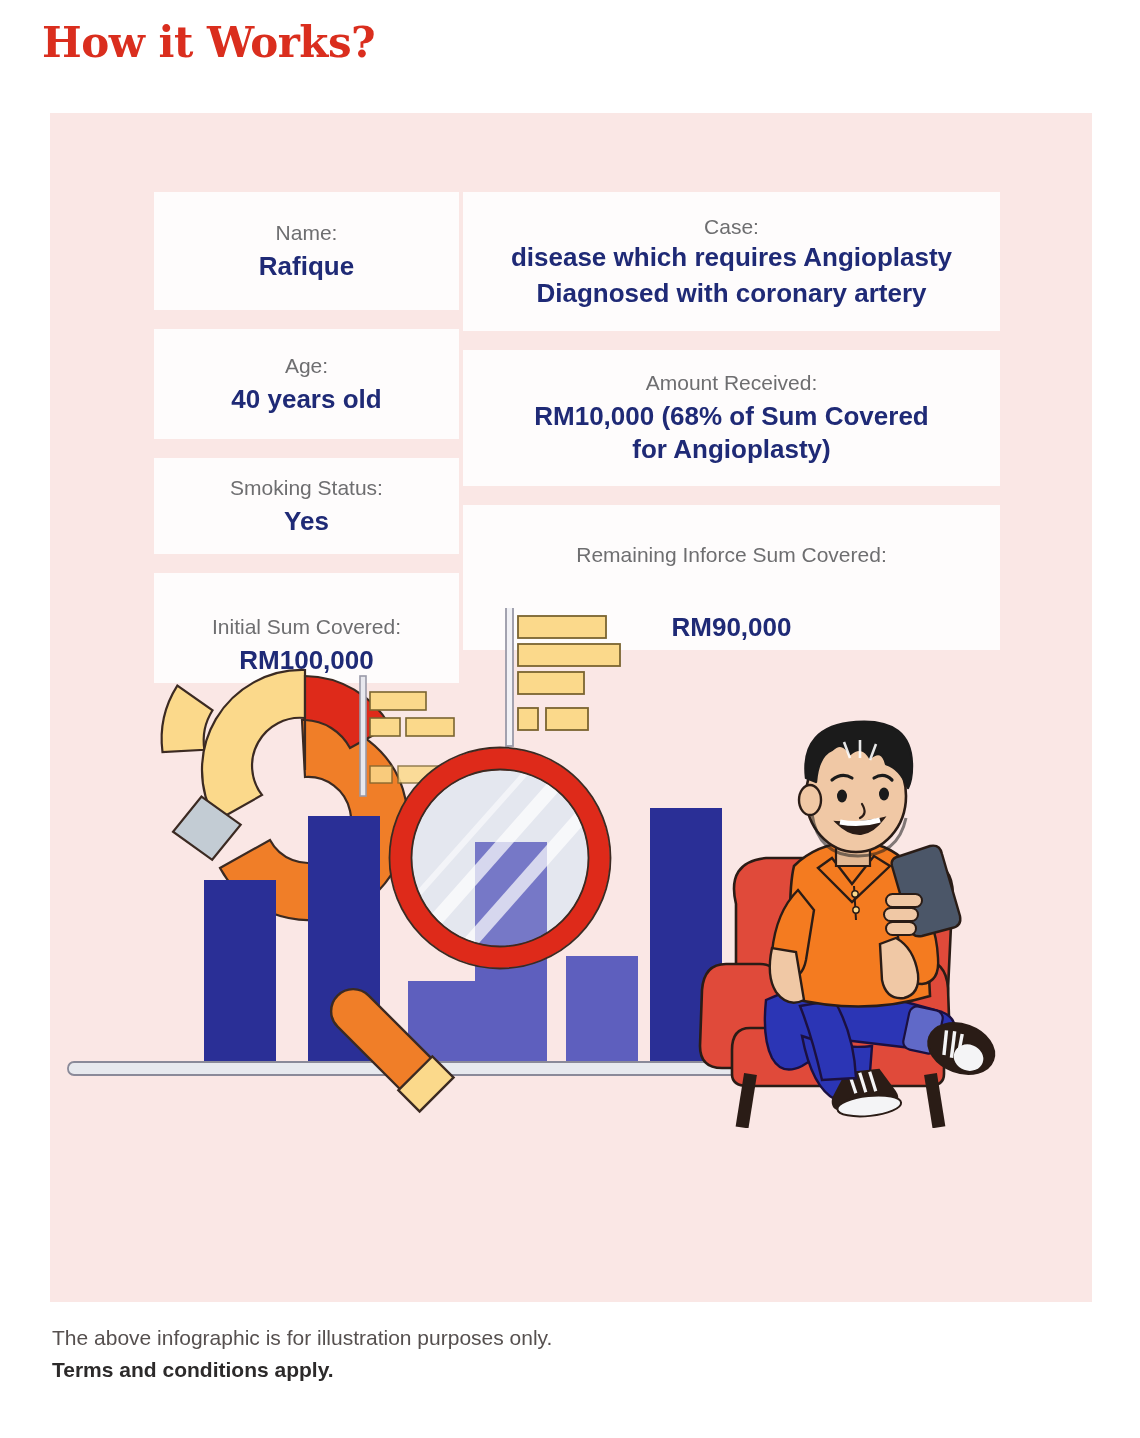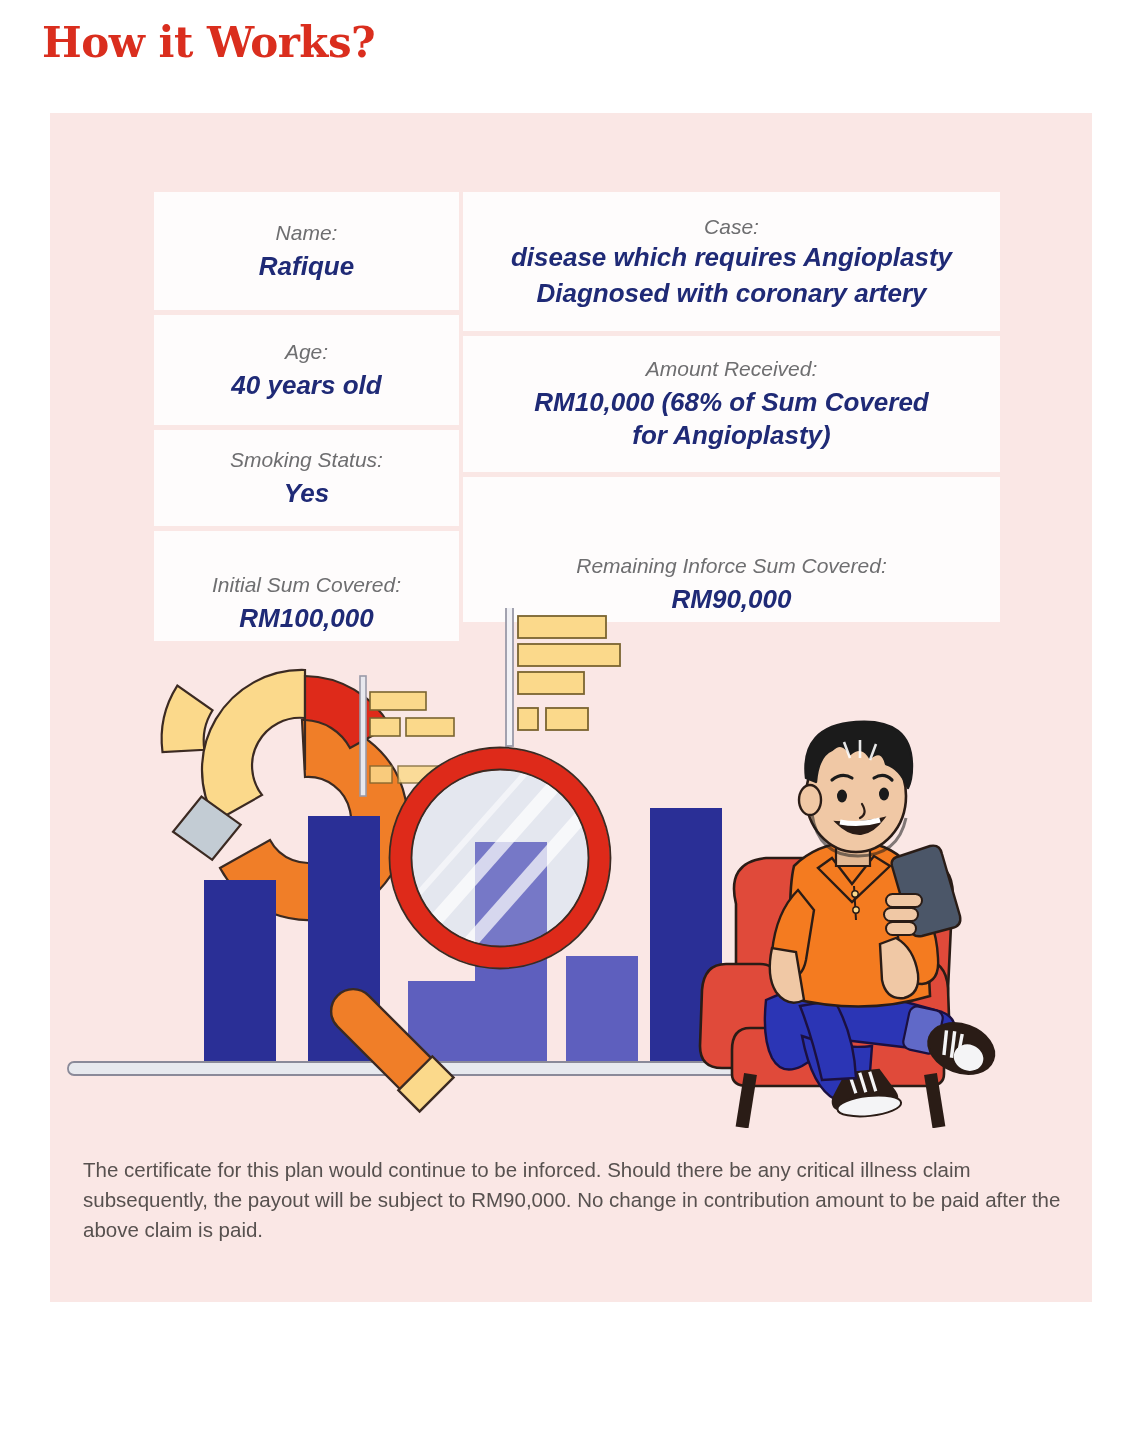--- a/index.html
+++ b/index.html
@@ -59,23 +59,22 @@
     width: 537px;
   }
   .card {
     background: #FEFCFC;
     box-sizing: border-box;
     display: flex;
     flex-direction: column;
     align-items: center;
     justify-content: center;
     text-align: center;
-    margin-bottom: 5px;
+    margin-bottom: 19px;
     padding: 6px 14px;
-    font-style: italic;
   }
   .card-label {
     color: #6E6E70;
     font-size: 21px;
     line-height: 1.32;
     font-weight: 400;
   }
   .card-value {
     color: #1F2A76;
     font-size: 26px;
@@ -175,21 +174,21 @@
         <div class="card-value big" style="margin-top:0">disease which requires Angioplasty</div>
         <div class="card-value big">Diagnosed with coronary artery</div>
       </div>
 
       <div class="card r-amount">
         <div class="card-label">Amount Received:</div>
         <div class="card-value big">RM10,000 (68% of Sum Covered</div>
         <div class="card-value big" style="margin-top:0">for Angioplasty)</div>
       </div>
 
-      <div class="card r-remain" style="justify-content:flex-end;padding-top:25px">
+      <div class="card r-remain" style="justify-content:space-between;padding-top:36px">
         <div class="card-label">Remaining Inforce Sum Covered:</div>
         <div class="card-value">RM90,000</div>
       </div>
 
     </div>
   </div>
 
   <div id="illustration">
     <svg width="1042" height="520" viewBox="0 0 1042 520" xmlns="http://www.w3.org/2000/svg">
 
@@ -355,18 +354,19 @@
 
         <path d="M 786 214 q 26 26 48 -4 q -24 6 -48 4 Z" fill="#2A1C16" stroke="#2A1C16" stroke-width="2"></path>
         <path d="M 790 214 q 20 4 40 -2" stroke="#FFFFFF" stroke-width="5" fill="none"></path>
 
         <path d="M 762 206 q 6 42 46 42 q 40 0 48 -38" stroke="#1B1B1B" stroke-width="3" fill="none" opacity="0.55"></path>
       </g>
 
     </svg>
   </div>
 
-  <div id="panel-note">The certificate for this plan would continue to be inforced. Should there be any critical illness claim subsequently, the payout will be subject to RM90,000. No change in contribution amount to be paid after the above claim is paid.</div>
 
 </div>
 
 <div id="disclaimer">
+  <div class="line1">The above infographic is for illustration purposes only.</div>
+  <div class="line2">Terms and conditions apply.</div>
 </div>
 
 </body></html>

